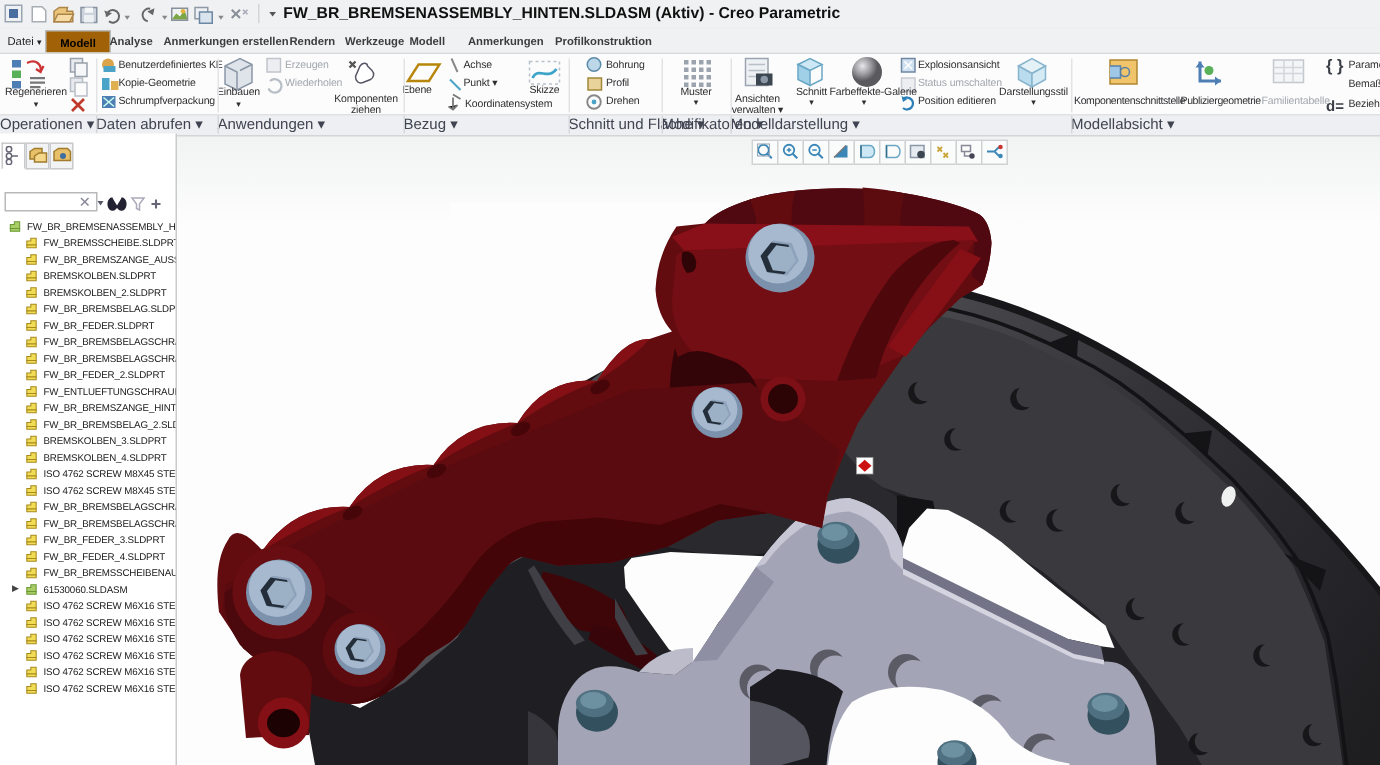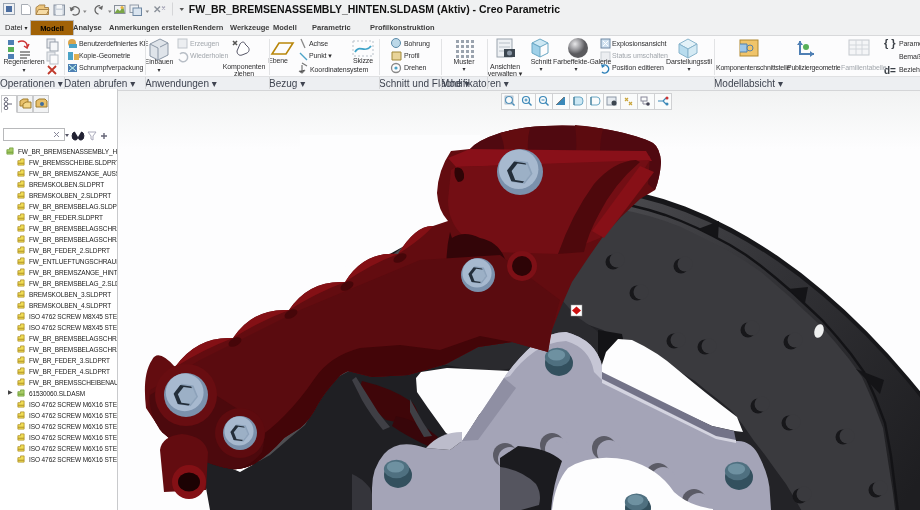--- a/index.html
+++ b/index.html
@@ -206,21 +206,21 @@
 </svg>
 <div class="abs" id="title">FW_BR_BREMSENASSEMBLY_HINTEN.SLDASM (Aktiv) - Creo Parametric</div>
 <div class="abs" id="tabrow">
 <span class="tab" style="left:5px;font-weight:normal;color:#222;">Datei&nbsp;<span style="font-size:6px;">▾</span></span>
 <span class="tab" style="left:30px;width:42px;top:1px;background:#a16207;border:1px solid #b9babc;border-bottom:none;text-align:center;color:#000;">Modell</span>
 <span class="tab" style="left:73px;">Analyse</span>
 <span class="tab" style="left:109px;">Anmerkungen erstellen</span>
 <span class="tab" style="left:193px;">Rendern</span>
 <span class="tab" style="left:230px;">Werkzeuge</span>
 <span class="tab" style="left:273px;">Modell</span>
-<span class="tab" style="left:312px;">Parametric</span>
+<span class="tab" style="left:312px;">Anmerkungen</span>
 <span class="tab" style="left:370px;">Profilkonstruktion</span>
 </div>
 <div class="abs" id="ribbon">
     <svg class="abs" style="left:0;top:0" width="920" height="41" viewBox="0 0 920 41">
       <rect x="8" y="4" width="6" height="5" fill="#4e7fb4"></rect>
       <rect x="8" y="11" width="6" height="5" fill="#58b058"></rect>
       <rect x="8" y="18" width="6" height="5" fill="#4e7fb4"></rect>
       <path d="M18 6 c6 -3 10 1 9 6 l-3 -2 m3 2 l2 -4" stroke="#c33" stroke-width="1.5" fill="none"></path>
       <path d="M20 16 h10 M20 19 h10 M20 22 h7" stroke="#777" stroke-width="1.5"></path>
       <rect x="47" y="3" width="8" height="9" fill="#e8eaee" stroke="#98a0ab"></rect>
@@ -351,20 +351,21 @@
     <span class="rsep" style="left:487px;"></span>
     <span class="rsep" style="left:714px;"></span>
   </div>
 <div class="abs" id="grouprow">
 <span class="grp" style="left:0;width:64px;">Operationen ▾</span>
 <span class="grp" style="left:64px;width:81px;">Daten abrufen ▾</span>
 <span class="grp" style="left:145px;width:124px;">Anwendungen ▾</span>
 <span class="grp" style="left:269px;width:110px;">Bezug ▾</span>
 <span class="grp" style="left:379px;width:62px;">Schnitt und Fläche ▾</span>
 <span class="grp" style="left:441px;width:46px;">Modifikatoren ▾</span>
+<span class="grp" style="left:487px;width:227px;">Modelldarstellung ▾</span>
 <span class="grp" style="left:714px;width:244px;">Modellabsicht ▾</span>
 <span class="gsep" style="left:64px;"></span>
     <span class="gsep" style="left:145px;"></span>
 <span class="gsep" style="left:269px;"></span>
     <span class="gsep" style="left:379px;"></span>
 <span class="gsep" style="left:441px;"></span>
     <span class="gsep" style="left:487px;"></span>
 <span class="gsep" style="left:714px;"></span>
 </div>
 <div class="abs" id="panel">

